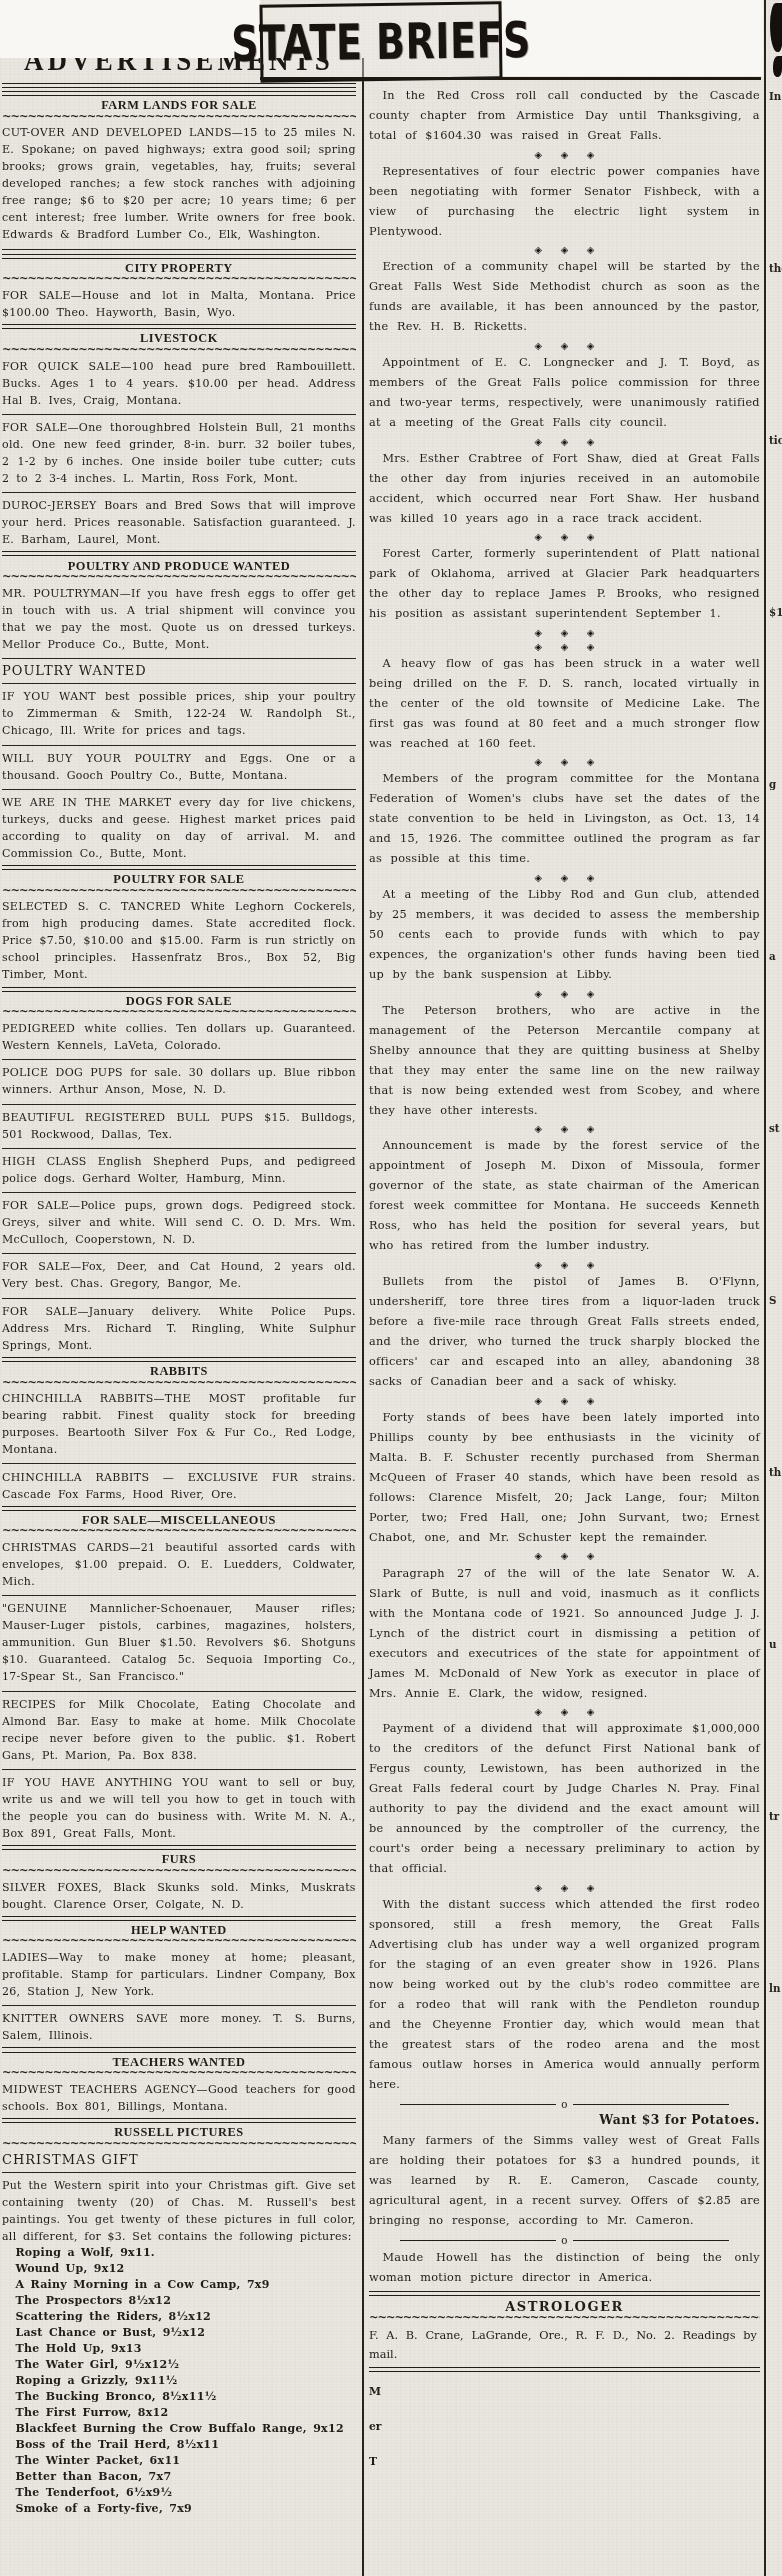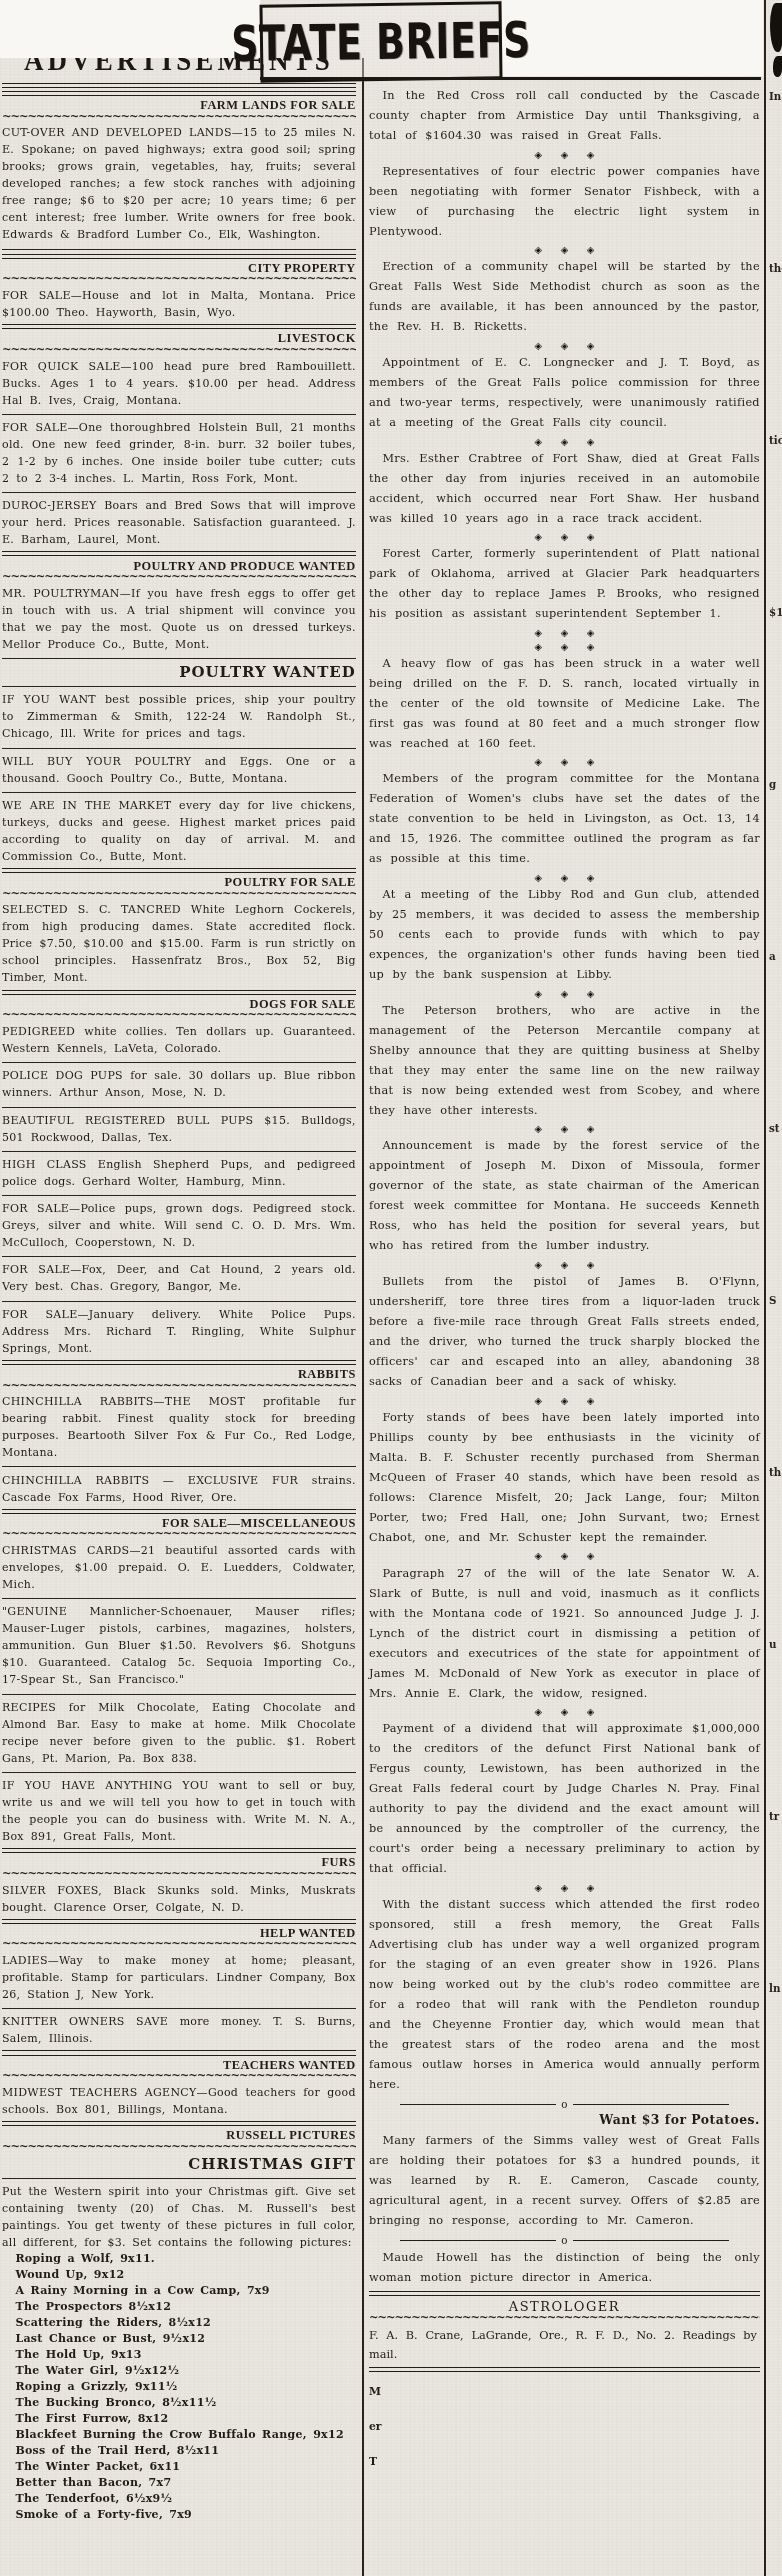--- a/index.html
+++ b/index.html
@@ -17,34 +17,34 @@
   
   #classifieds{left:1px;top:58px;width:360px;padding:0 5.2px 0 1px;box-sizing:border-box;}
   #masthead-clip{height:21.6px;overflow:hidden;text-align:center;}
   #masthead-clip .mast{
     font-family:"Liberation Serif",serif;font-weight:bold;font-size:27px;
     letter-spacing:4.1px;margin-top:-13.4px;transform:scaleY(1.1);color:#1c1712;
   }
   .double-rule{height:3.1px;border-top:1.5px solid #231d17;border-bottom:0.5px solid #231d17;margin:3.1px 0 2.1px 0;}
   .thin-rule{border-top:1px solid #2a241d;margin:5.2px 0 4.1px 0;}
   .sect-head{
-    text-align:right;font-weight:bold;font-size:12.4px;letter-spacing:0.5px;
+    text-align:center;font-weight:bold;font-size:12.4px;letter-spacing:0.5px;
     font-family:"Liberation Serif",serif;transform:scaleY(1.05);
     margin:2.1px 0 0 0;white-space:nowrap;overflow:hidden;
   }
   .wavy{
     height:7.2px;line-height:5.7px;overflow:hidden;white-space:nowrap;
     font-weight:bold;font-size:11.3px;letter-spacing:-1px;color:#231d17;
     margin:0.5px 0 3.6px 0;
   }
   .ad{
     margin:0 0 1px 0;font-size:11px;line-height:17px;text-align:justify;
     word-spacing:3.1px;letter-spacing:0.3px;
   }
-  .sub-head{text-align:right;font-weight:bold;font-size:15px;letter-spacing:1px;margin:1px 0 2.1px 0;}
+  .sub-head{text-align:left;font-weight:normal;font-size:13px;letter-spacing:1px;margin:1px 0 2.1px 0;}
   .plain{margin:0;font-size:11px;line-height:17px;text-align:justify;word-spacing:2.6px;letter-spacing:0.3px;}
   .pic-list p{margin:0;font-size:11px;line-height:16px;text-indent:13.4px;word-spacing:2.1px;letter-spacing:0.3px;font-weight:bold;}
   
   #sb-box{
     left:260px;top:2.6px;width:236px;height:72px;border:3.1px solid #18130e;
     transform:rotate(-.8deg);display:flex;align-items:center;justify-content:center;
     background:rgba(240,238,232,.4);
   }
   #sb-box .sb-title{
     font-family:"DejaVu Sans",sans-serif;font-weight:bold;font-size:38px;
@@ -60,21 +60,21 @@
     word-spacing:4.6px;letter-spacing:0.3px;
   }
   .diamonds{
     text-align:center;font-family:"DejaVu Sans",sans-serif;font-size:9.8px;
     word-spacing:15.5px;margin:2.6px 0 2.1px 0;color:#18130e;
   }
   .o-rule{display:flex;align-items:center;margin:5.2px 31px 3.1px 31px;}
   .o-rule .bar{flex:1;border-top:1px solid #241e18;}
   .o-rule .o{padding:0 5.2px;font-size:10.3px;line-height:9.3px;}
   .news-sub{text-align:right;font-weight:bold;font-size:12.4px;margin:2.1px 0 3.1px 0;letter-spacing:0.5px;}
-  .astro-head{text-align:center;font-weight:normal;font-size:13px;letter-spacing:1.5px;margin:3.1px 0 0 0;}
+  .astro-head{text-align:center;font-weight:bold;font-size:13px;letter-spacing:1.5px;margin:3.1px 0 0 0;}
   .astro-text{margin:1px 0 0 0;font-size:11.3px;line-height:19px;word-spacing:4.1px;}
   .bot-frag{font-size:10.8px;line-height:35px;font-weight:bold;}
   
   #sliver{left:769px;top:90px;width:13.4px;height:2658px;overflow:hidden;}
   #sliver .frag{font-size:10.3px;font-weight:bold;margin-bottom:160px;color:#2a241d;}
   #blob{left:770px;top:3.1px;width:13px;height:49px;background:#14100c;border-radius:45% 0 35% 55%;}
   #blob2{left:773px;top:56px;width:9.3px;height:20.6px;background:#14100c;border-radius:50% 0 40% 40%;}
 </style>
 </head>
 <body>

